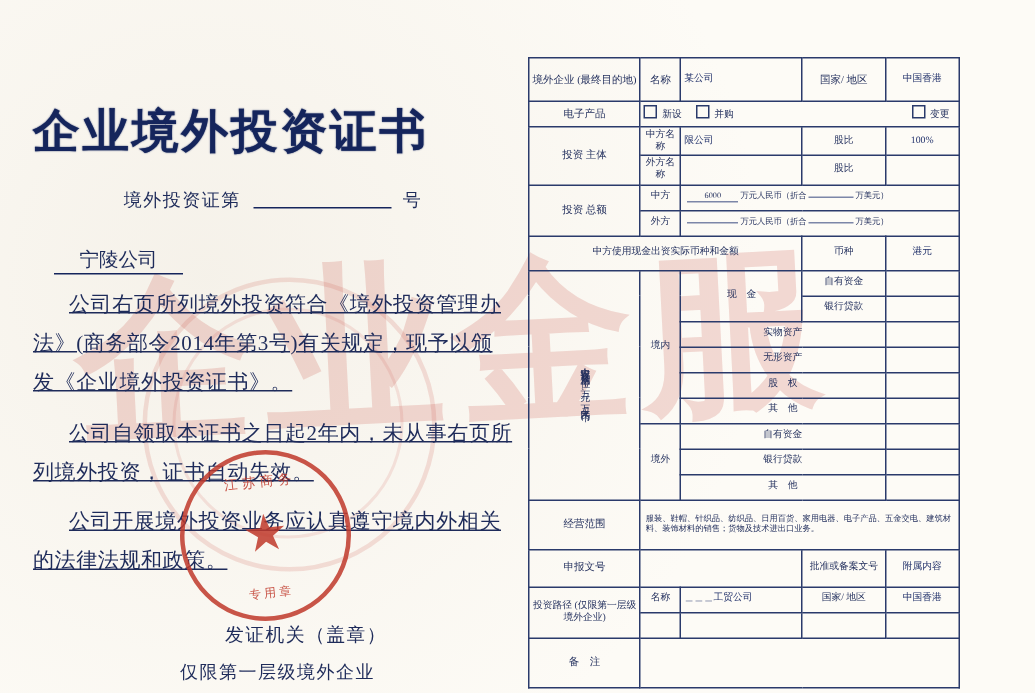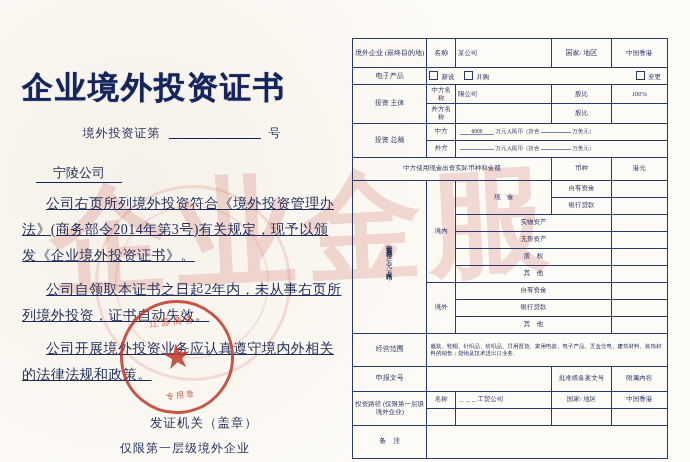--- a/index.html
+++ b/index.html
@@ -139,21 +139,21 @@
   .date{
     position:absolute;
     left:120px;top:440px;
     font-size:12px;
     letter-spacing:1px;
   }
   
   table.cert{
     position:absolute;
     left:352px;top:38px;
-    width:316px;
+    width:288px;
     border-collapse:collapse;
     font-size:7px;
     color:#1e2b5a;
   }
   table.cert td{
     border:1px solid #2a3a6b;
     padding:1px 2px;
     vertical-align:middle;
     height:14px;
     line-height:1.25;

